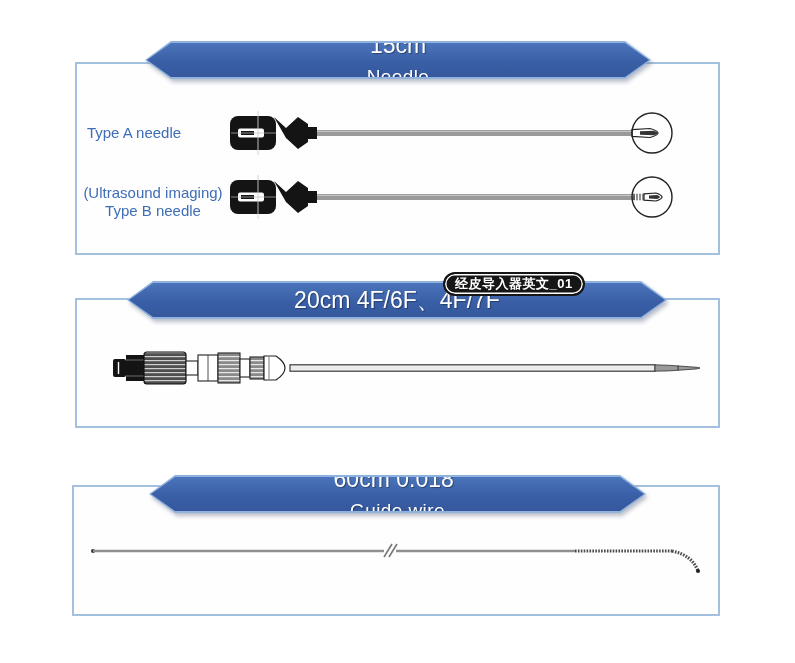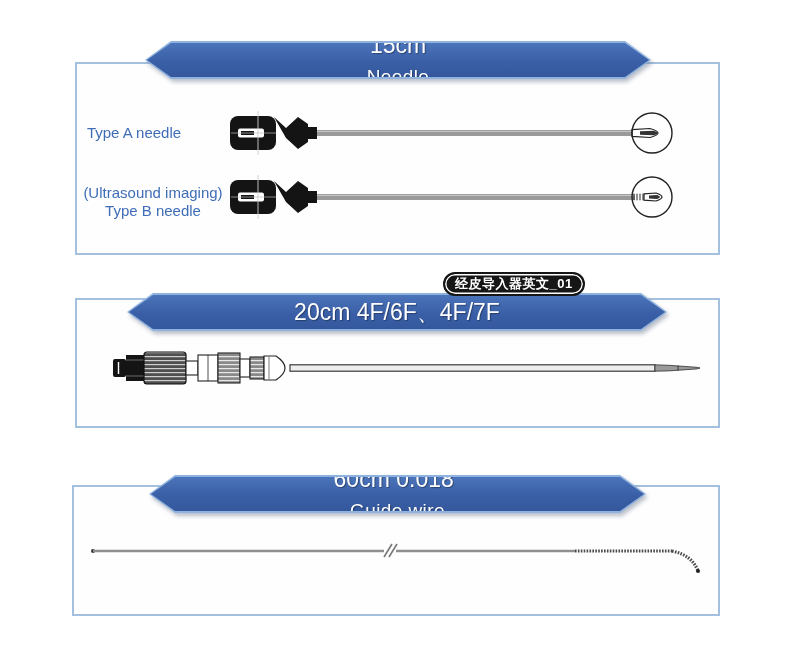--- a/index.html
+++ b/index.html
@@ -108,21 +108,21 @@
       <path d="M416,24.8 L428,24 Q440,28 428,32 L416,31.2 Z" fill="#ffffff" stroke="#222222" stroke-width="1.2"></path>
       <path d="M421,26.4 L429,26 Q435,28 429,30 L421,29.6 Z" fill="#333333"></path>
     </g>
     <circle cx="424" cy="28" r="20" fill="none" stroke="#222222" stroke-width="1.4"></circle>
   </svg>
 
   <div class="badge" style="left:443px; top:228px;">经皮导入器英文_01</div>
 
   <div class="panel-box" style="left:75px; top:298px; width:645px; height:130px;"></div>
 
-  <div class="banner-wrap" style="left:127px; top:293px; width:540px;">
+  <div class="banner-wrap" style="left:127px; top:281px; width:540px;">
     <div class="banner-outer">
       <div class="banner-inner">
         <span class="banner-size">20cm 4F/6F、4F/7F</span>
       </div>
     </div>
   </div>
 
   <svg class="illu" style="left:110px; top:340px;" width="595" height="56" viewBox="0 0 595 56">
     <defs>
       <pattern id="ribsDark" width="4" height="4" patternUnits="userSpaceOnUse">

